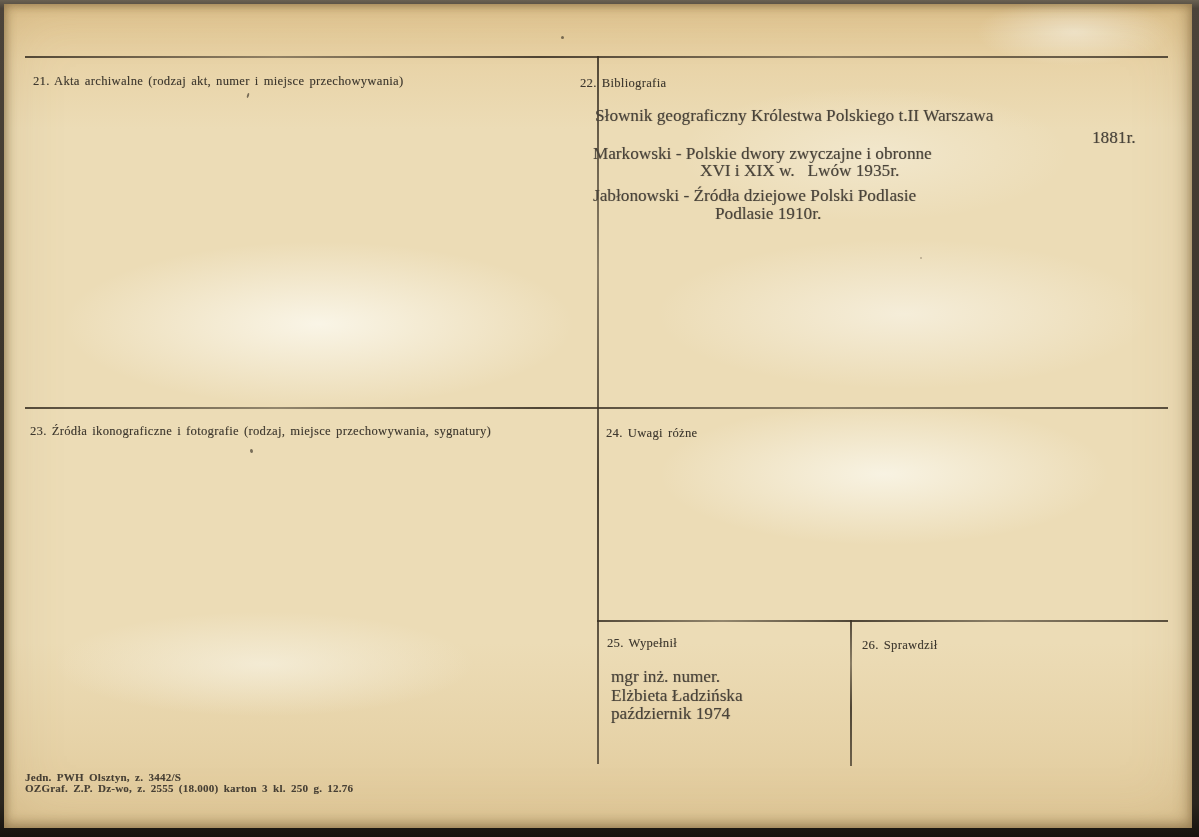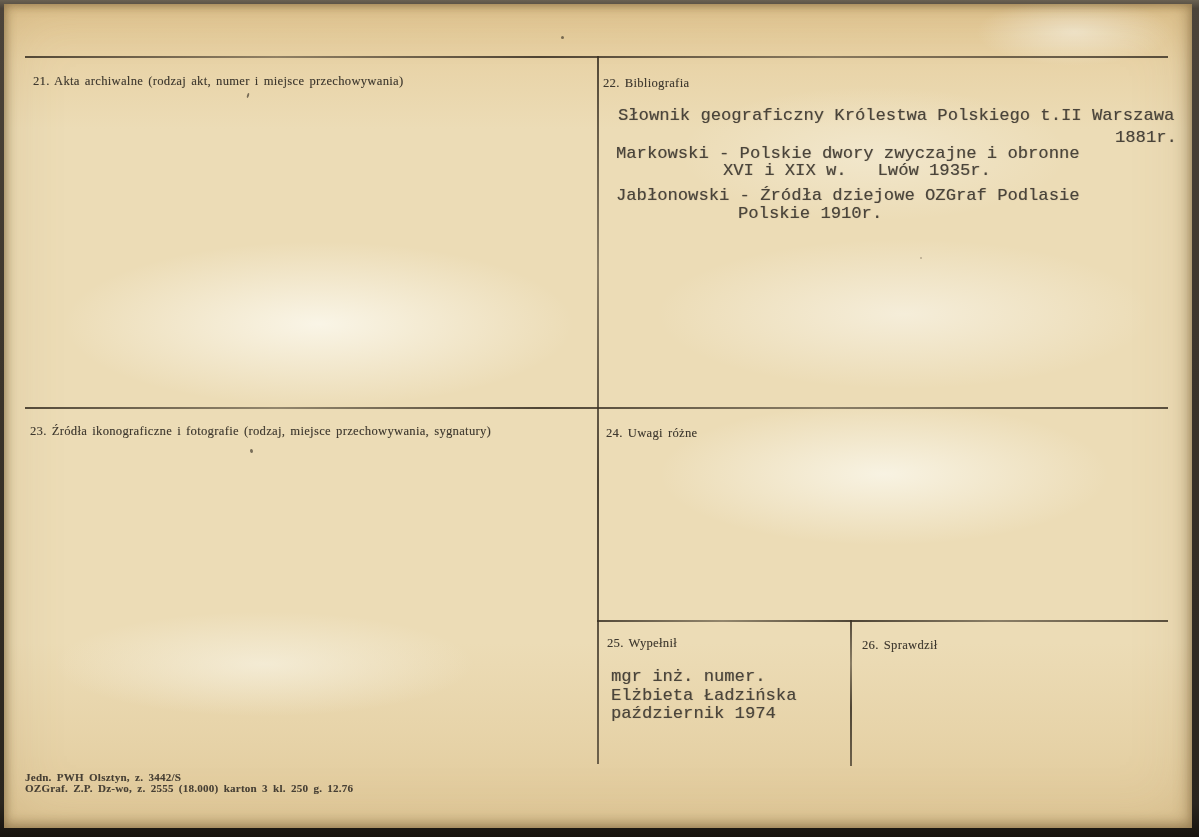--- a/index.html
+++ b/index.html
@@ -58,21 +58,21 @@
   }
   #hrule-top { left: 21px; top: 52px; width: 1143px; }
   #hrule-mid { left: 21px; top: 403px; width: 1143px; }
   #hrule-low { left: 593px; top: 616px; width: 571px; }
   #vrule-main { left: 593px; top: 52px; height: 708px; }
   #vrule-25-26 { left: 846px; top: 616px; height: 146px; }
 
   
   .section { position: absolute; }
   #sec-21 { left: 0;     top: 52px;  width: 593px; height: 351px; }
-  #sec-22 { left: 590px; top: 52px;  width: 595px; height: 280px; }
+  #sec-22 { left: 567px; top: 52px;  width: 595px; height: 280px; }
   #sec-23 { left: 0;     top: 403px; width: 593px; height: 213px; }
   #sec-24 { left: 593px; top: 403px; width: 595px; height: 213px; }
   #sec-25 { left: 593px; top: 616px; width: 253px; height: 200px; }
   #sec-26 { left: 846px; top: 616px; width: 288px; height: 200px; }
 
   
   .plabel {
     position: absolute;
     font-family: "Liberation Serif", serif;
     font-size: 12.5px;
@@ -85,21 +85,21 @@
   #sec-21 .plabel { left: 29px; top: 18px; text-align: right; }
   #sec-22 .plabel { left: 9px;  top: 20px; }
   #sec-23 .plabel { left: 26px; top: 17px; }
   #sec-24 .plabel { left: 9px;  top: 19px; }
   #sec-25 .plabel { left: 10px; top: 16px; }
   #sec-26 .plabel { left: 12px; top: 18px; }
 
   
   .typed {
     position: absolute;
-    font-family: Liberation Mono, monospace;
+    font-family: Liberation Serif, serif;
     font-size: 17px;
     line-height: 18px;
     color: #4a443a;
     letter-spacing: 0.1px;
     white-space: pre;
     text-shadow: 0.5px 0.4px 0.7px rgba(74,68,58,0.50);
   }
   .bib-0 { left: 24px;  top: 51px;  }
   .bib-1 { left: 521px; top: 73px;  }
   .bib-2 { left: 22px;  top: 89px;  }
@@ -152,22 +152,22 @@
     <div class="section" id="sec-21">
       <div class="plabel">21. Akta archiwalne (rodzaj akt, numer i miejsce przechowywania)</div>
     </div>
 
     <div class="section" id="sec-22">
       <div class="plabel">22. Bibliografia</div>
       <div class="typed bib-0">Słownik geograficzny Królestwa Polskiego t.II Warszawa</div>
       <div class="typed bib-1">1881r.</div>
       <div class="typed bib-2">Markowski - Polskie dwory zwyczajne i obronne</div>
       <div class="typed bib-3">XVI i XIX w.   Lwów 1935r.</div>
-      <div class="typed bib-4">Jabłonowski - Źródła dziejowe OZGraf Podlasie</div>
-      <div class="typed bib-5">Polskie 1910r.</div>
+      <div class="typed bib-4">Jabłonowski - Źródła dziejowe Polski Podlasie</div>
+      <div class="typed bib-5">Podlasie 1910r.</div>
     </div>
 
     <div class="section" id="sec-23">
       <div class="plabel">23. Źródła ikonograficzne i fotografie (rodzaj, miejsce przechowywania, sygnatury)</div>
     </div>
 
     <div class="section" id="sec-24">
       <div class="plabel">24. Uwagi różne</div>
     </div>
 

